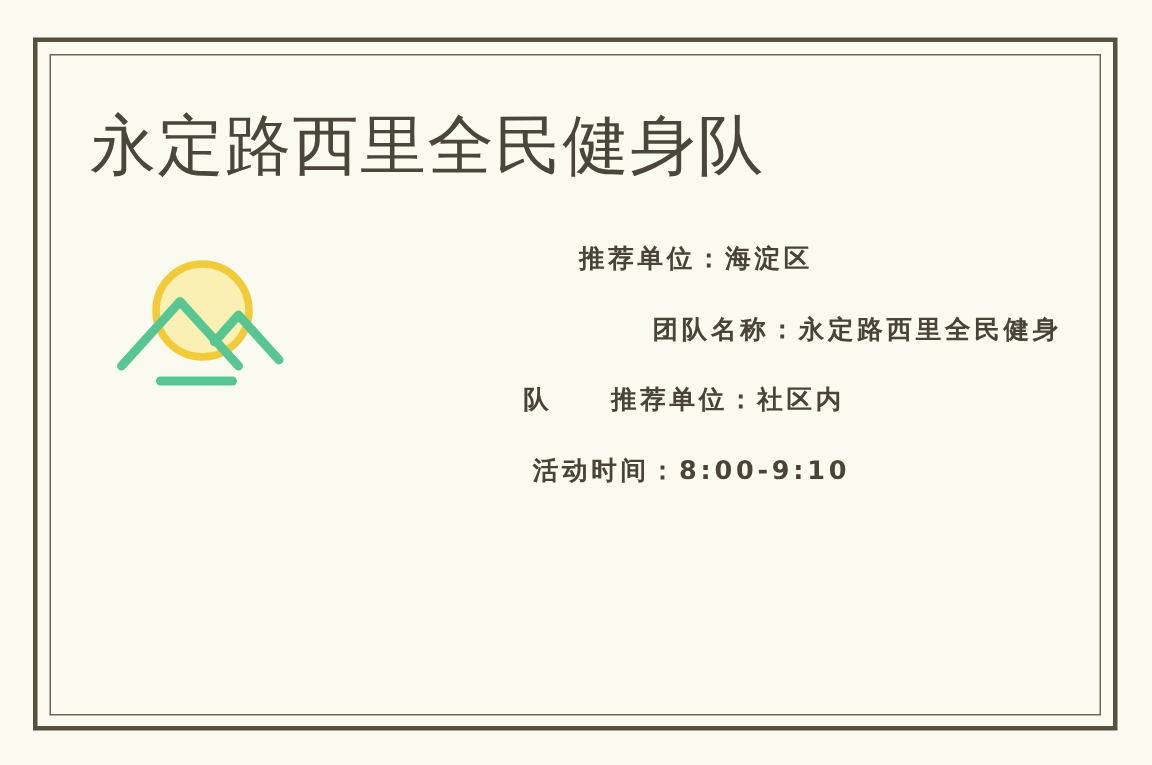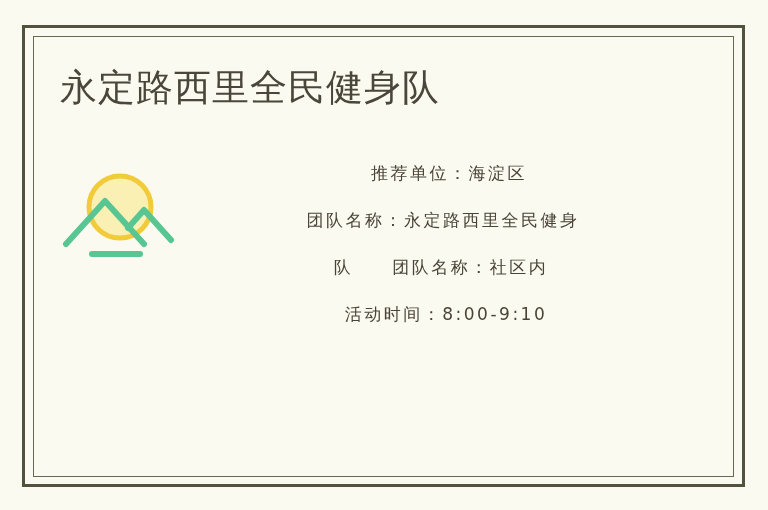--- a/index.html
+++ b/index.html
@@ -44,36 +44,37 @@
     width: 701px;
     height: 441px;
     border: 1px solid #6A6654;
     box-sizing: border-box;
     background: transparent;
   }
 
   .page-title {
     position: absolute;
     left: 60px;
-    top: 66px;
-    font-size: 37px;
+    top: 76px;
+    font-size: 44px;
     line-height: 44px;
     letter-spacing: 1px;
     color: #4B463B;
     font-family: "Liberation Sans", sans-serif;
     font-weight: 400;
     white-space: nowrap;
   }
 
   .content {
     position: absolute;
-    left: 18px;
+    left: 33px;
     top: 150px;
     width: 570px;
     height: 230px;
+    font-weight: bold;
   }
 
   .logo {
     position: absolute;
     left: 40px;
     top: 12px;
     width: 130px;
     height: 100px;
   }
   .logo svg {
@@ -92,21 +93,21 @@
 
   .detail-line {
     font-family: "DejaVu Sans", sans-serif;
     font-size: 17px;
     line-height: 47px;
     color: #4A4438;
     letter-spacing: 2.5px;
     white-space: pre;
   }
   .detail-line.l1 { text-indent: 12px; }
-  .detail-line.l2 { text-indent: 0px; }
+  .detail-line.l2 { text-indent: 0px; text-align: right; }
   .detail-line.l3 { text-indent: -4px; }
   .detail-line.l4 { text-indent: 6px; }
 </style>
 </head>
 <body>
 
 <div class="card">
 
   <div class="frame-outer"></div>
   <div class="frame-inner"></div>
@@ -120,18 +121,18 @@
         <circle cx="62" cy="45" r="31" fill="#FBF0B4" stroke="#F2CB3B" stroke-width="5"></circle>
         <path d="M8 82 L47 39 L86 82" fill="none" stroke="#57C693" stroke-width="6" stroke-linecap="round" stroke-linejoin="round"></path>
         <path d="M70 66 L86 48 L113 78" fill="none" stroke="#57C693" stroke-width="6" stroke-linecap="round" stroke-linejoin="round"></path>
         <line x1="34" y1="92" x2="82" y2="92" stroke="#57C693" stroke-width="6" stroke-linecap="round"></line>
       </svg>
     </div>
 
     <div class="details">
       <div class="detail-line l1">推荐单位：海淀区</div>
       <div class="detail-line l2">团队名称：永定路西里全民健身</div>
-      <div class="detail-line l3">队　　团队名称：社区内</div>
+      <div class="detail-line l3">队　　推荐单位：社区内</div>
       <div class="detail-line l4">活动时间：8:00-9:10</div>
     </div>
 
   </div>
 </div>
 
 </body></html>

